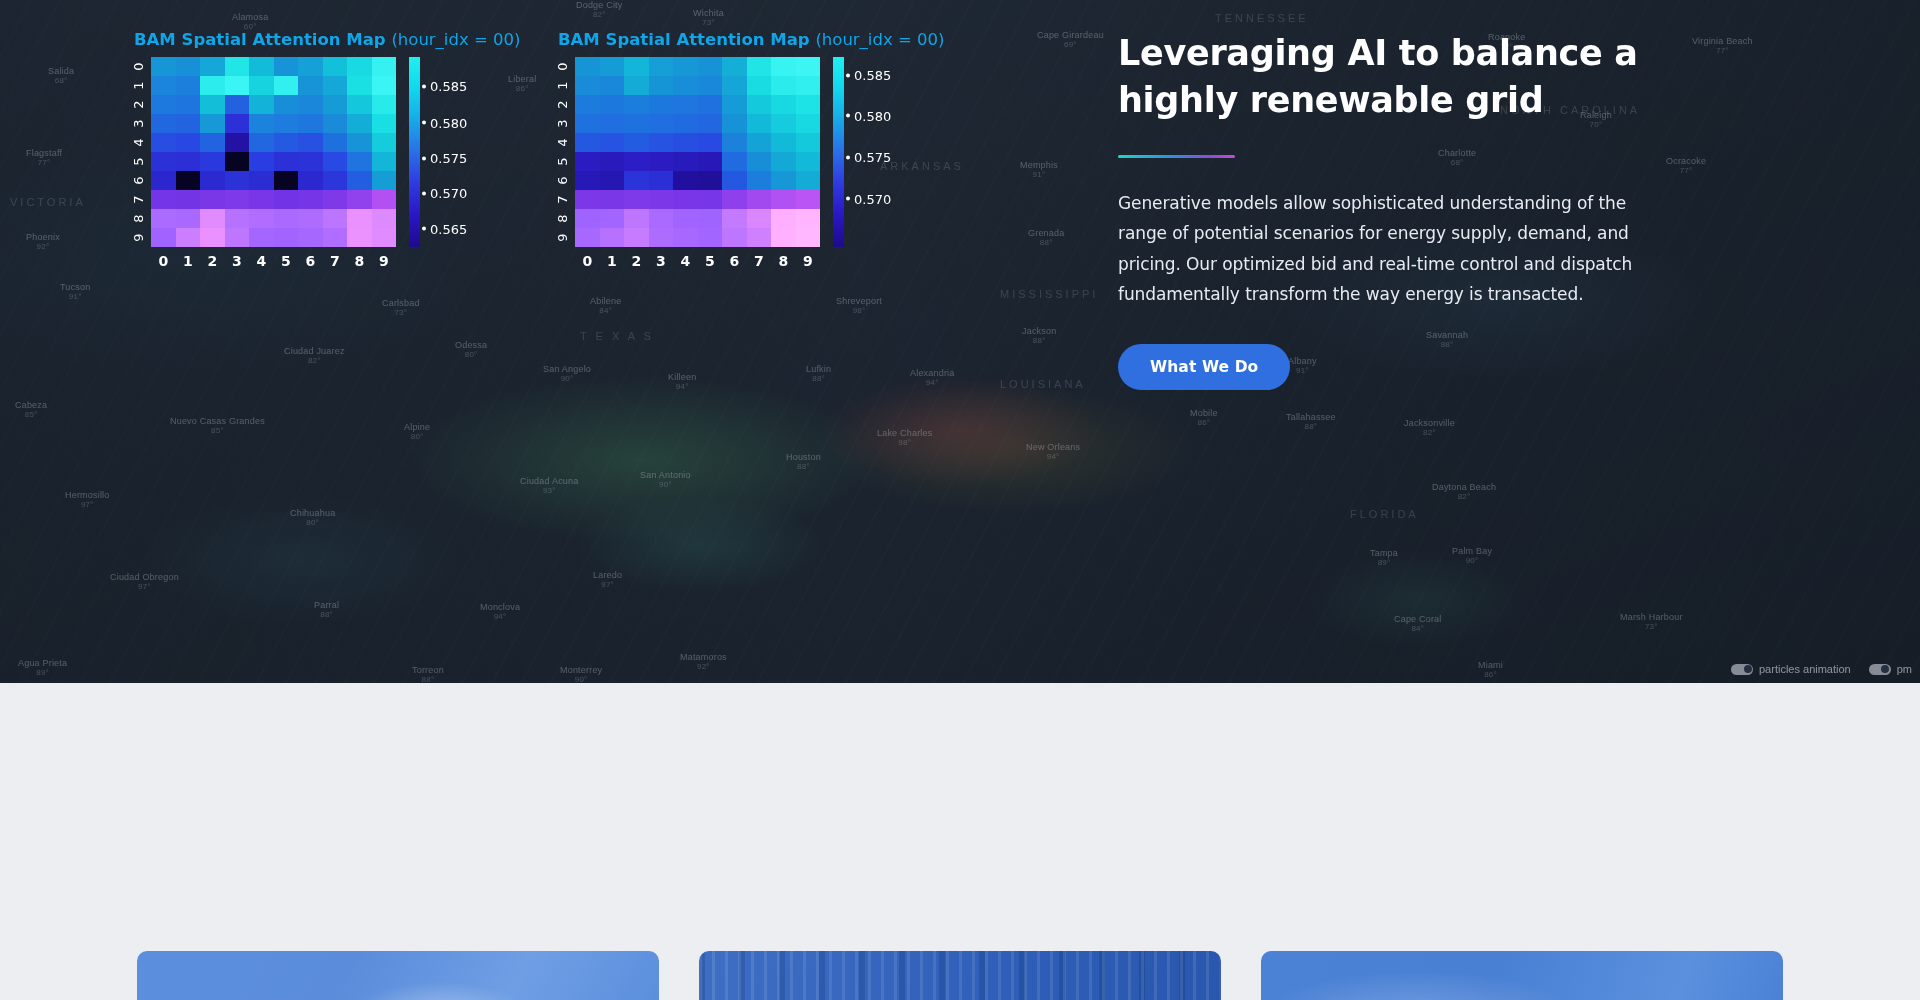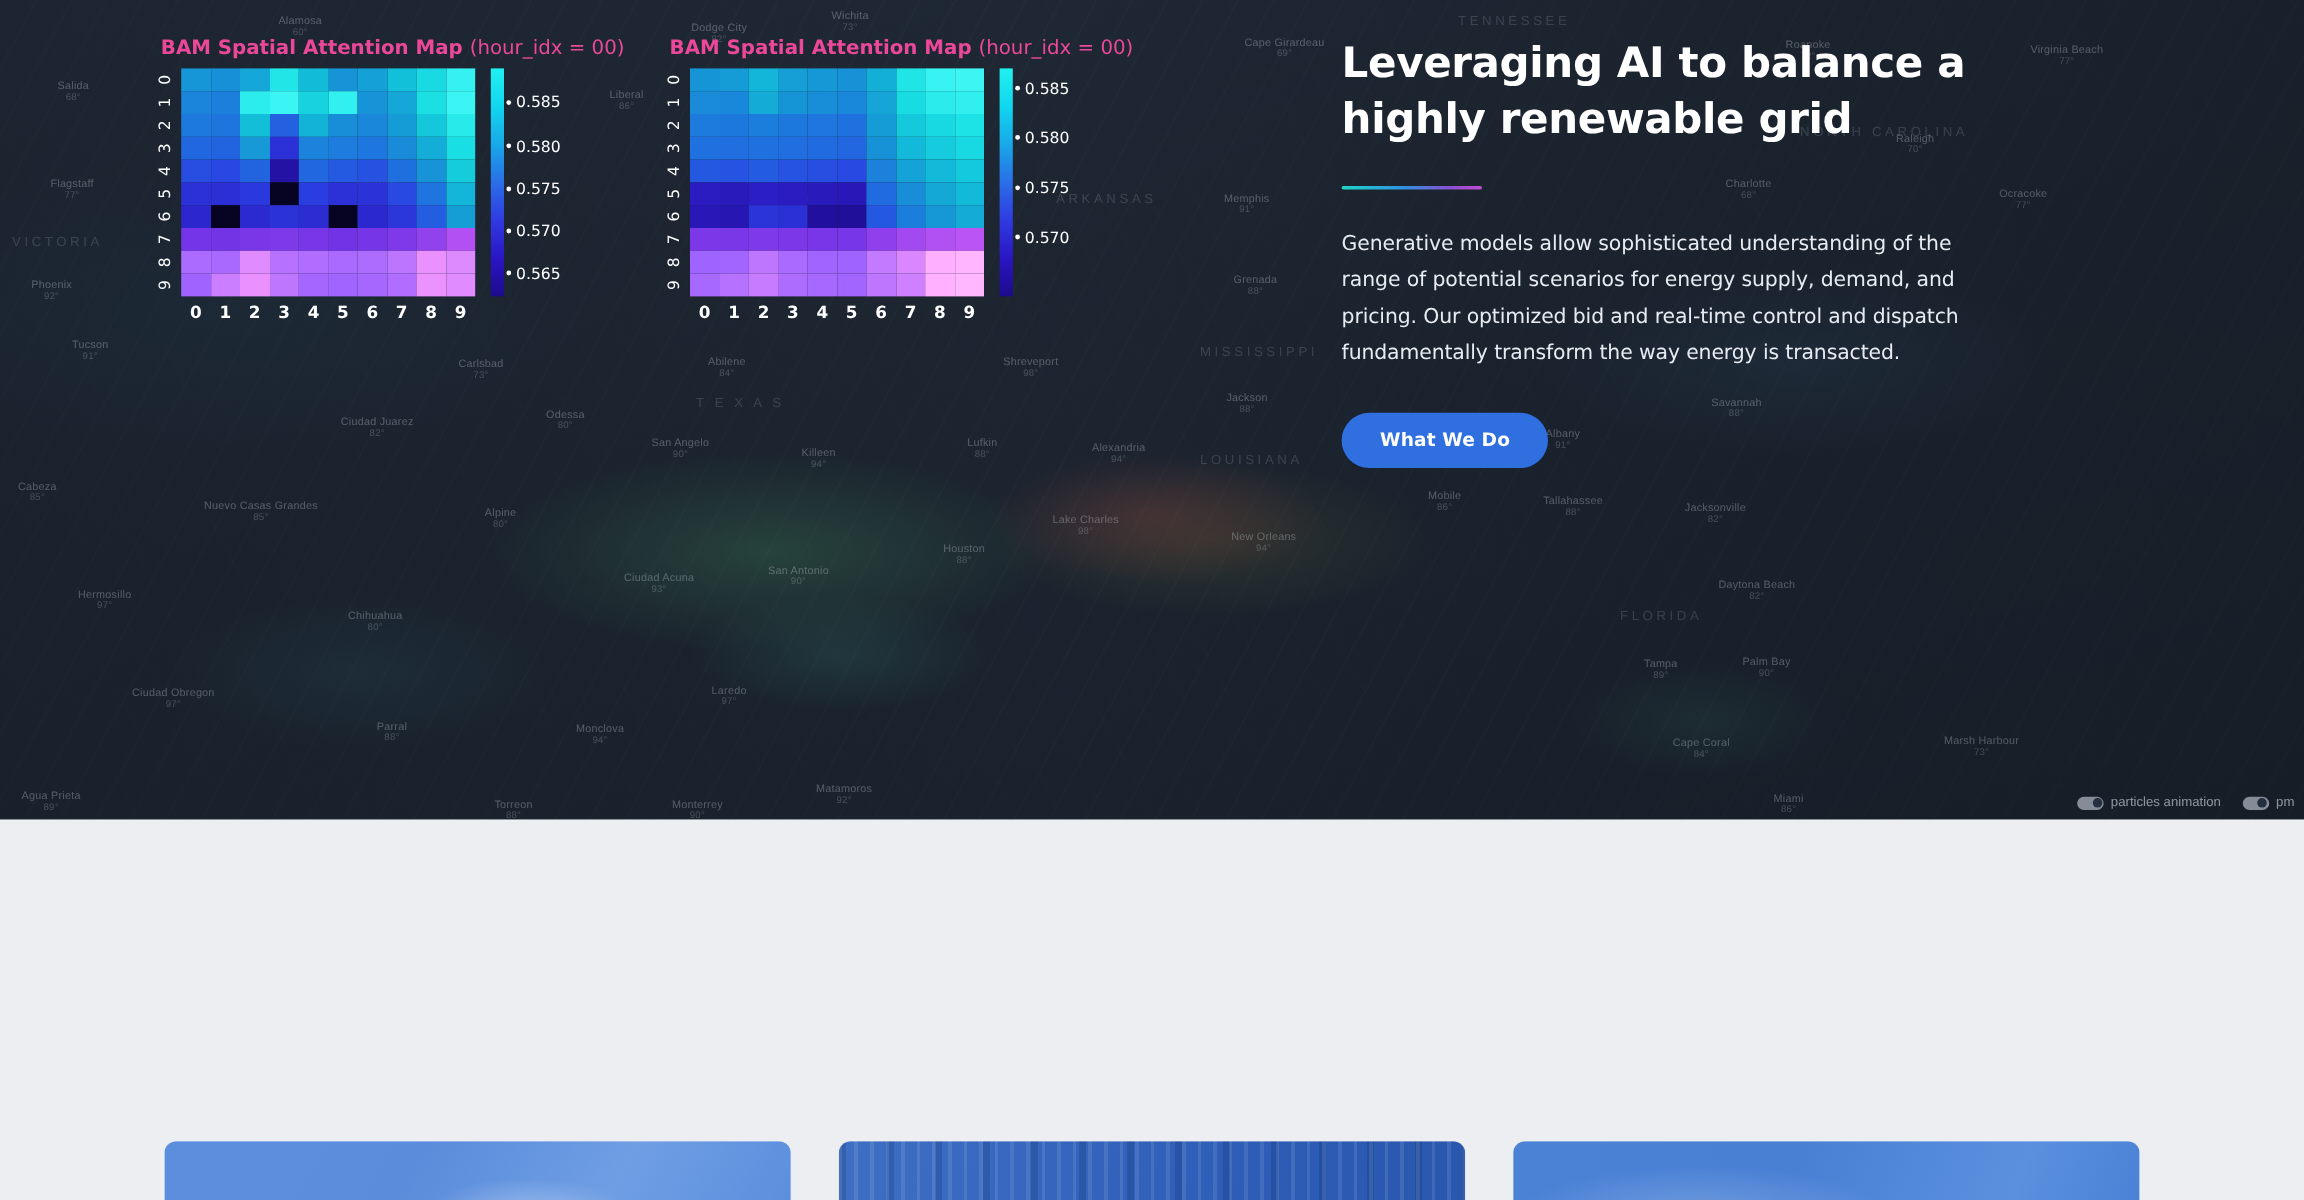--- a/index.html
+++ b/index.html
@@ -77,21 +77,21 @@
     top: 30px;
     z-index: 6;
   }
   #chart-left  { left: 128px; }
   #chart-right { left: 552px; }
 
   .chart-title {
     font-family: "DejaVu Sans", sans-serif;
     font-size: 16.5px;
     font-weight: 700;
-    color: #ec4899;
+    color: #0ea5e9;
     white-space: nowrap;
     margin-bottom: 8px;
     padding-left: 6px;
   }
   .chart-title .lite { font-weight: 400; }
 
   .chart-body { display: flex; align-items: flex-start; }
 
   .ylab-col {
     display: flex;
@@ -308,30 +308,30 @@
       <div class="map-region" style="left: 660px; top: 160px;">OKLAHOMA</div>
       <div class="map-region" style="left: 880px; top: 160px;">ARKANSAS</div>
       <div class="map-region" style="left: 10px; top: 196px;">VICTORIA</div>
       <div class="map-region" style="left: 1000px; top: 288px;">MISSISSIPPI</div>
       <div class="map-region" style="left: 580px; top: 330px;">T E X A S</div>
       <div class="map-region" style="left: 1000px; top: 378px;">LOUISIANA</div>
       <div class="map-region" style="left: 1350px; top: 508px;">FLORIDA</div>
     </div>
   <div id="map-labels-layer">
       <div class="map-label" style="left: 232px; top: 12px;">Alamosa<b>60°</b></div>
-      <div class="map-label" style="left: 576px; top: 18px;">Dodge City<b>82°</b></div>
+      <div class="map-label" style="left: 576px; top: 0;">Dodge City<b>82°</b></div>
       <div class="map-label" style="left: 693px; top: 8px;">Wichita<b>73°</b></div>
       <div class="map-label" style="left: 1037px; top: 30px;">Cape Girardeau<b>69°</b></div>
       <div class="map-label" style="left: 1488px; top: 32px;">Roanoke<b>72°</b></div>
       <div class="map-label" style="left: 1692px; top: 36px;">Virginia Beach<b>77°</b></div>
       <div class="map-label" style="left: 48px; top: 66px;">Salida<b>68°</b></div>
       <div class="map-label" style="left: 200px; top: 70px;">Farmington<b>76°</b></div>
       <div class="map-label" style="left: 508px; top: 74px;">Liberal<b>86°</b></div>
       <div class="map-label" style="left: 1580px; top: 110px;">Raleigh<b>70°</b></div>
-      <div class="map-label" style="left: 42px; top: 148px; text-align: center;">Flagstaff<b>77°</b></div>
+      <div class="map-label" style="left: 26px; top: 148px; text-align: center;">Flagstaff<b>77°</b></div>
       <div class="map-label" style="left: 296px; top: 148px;">Amarillo<b>81°</b></div>
       <div class="map-label" style="left: 1438px; top: 148px;">Charlotte<b>68°</b></div>
       <div class="map-label" style="left: 1666px; top: 156px;">Ocracoke<b>77°</b></div>
       <div class="map-label" style="left: 1020px; top: 160px;">Memphis<b>91°</b></div>
       <div class="map-label" style="left: 26px; top: 232px;">Phoenix<b>92°</b></div>
       <div class="map-label" style="left: 1028px; top: 228px;">Grenada<b>88°</b></div>
       <div class="map-label" style="left: 60px; top: 282px;">Tucson<b>91°</b></div>
       <div class="map-label" style="left: 382px; top: 298px;">Carlsbad<b>73°</b></div>
       <div class="map-label" style="left: 590px; top: 296px;">Abilene<b>84°</b></div>
       <div class="map-label" style="left: 836px; top: 296px;">Shreveport<b>98°</b></div>

